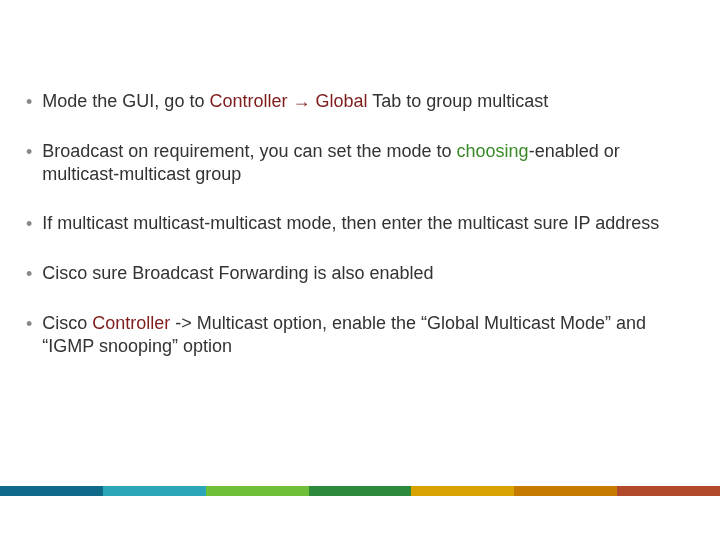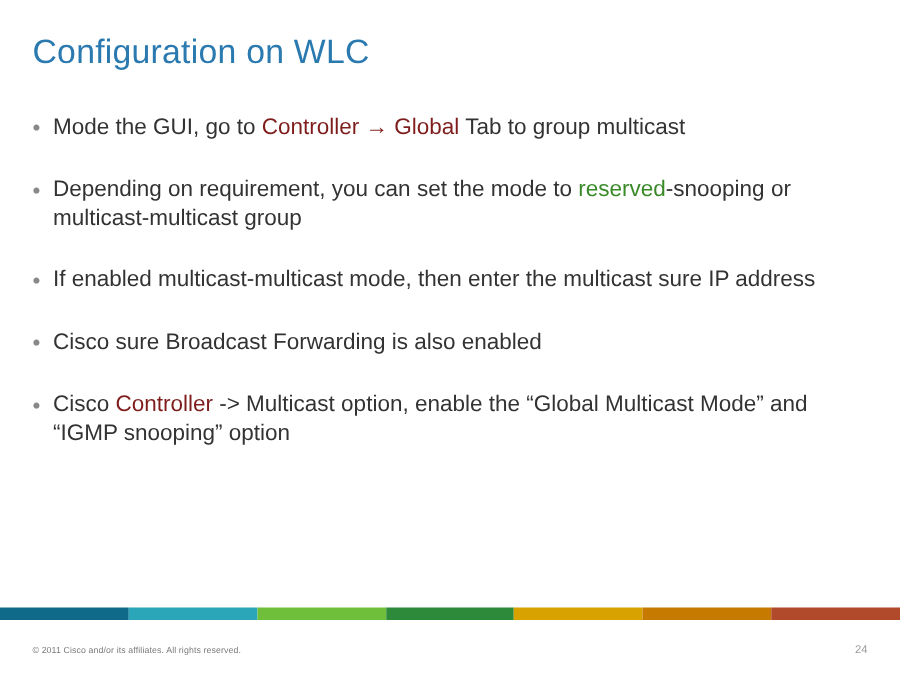--- a/index.html
+++ b/index.html
@@ -23,42 +23,41 @@
   .b7 { background: #b04a2a; flex: 1; }
   .footer { position: absolute; bottom: 16px; left: 26px; right: 26px; display: flex; justify-content: space-between; align-items: flex-end; }
   .copyright { font-size: 7px; color: #7a7a7a; letter-spacing: 0.1px; }
   .pagenum { font-size: 9px; color: #9a9a9a; }
 </style>
 </head>
 <body>
 
 <div class="slide">
 
-  <div class="title">Configuration on WLC</div>
 
   <div class="content">
 
     <div class="bullet">
       <span class="dot">•</span>
       <span class="text">
         <span>Mode the GUI, go to </span><span class="blue">Controller</span><span class="blue"> → </span><span class="blue">Global</span><span> Tab to group multicast</span>
       </span>
     </div>
 
     <div class="bullet">
       <span class="dot">•</span>
       <span class="text">
-        <span>Depending on requirement, you can set the mode to </span><span class="green">reserved</span><span>-</span><span>snooping</span><span> or </span><span>multicast-multicast</span><span> group</span>
+        <span>Broadcast on requirement, you can set the mode to </span><span class="green">choosing</span><span>-</span><span>enabled</span><span> or </span><span>multicast-multicast</span><span> group</span>
       </span>
     </div>
 
     <div class="bullet">
       <span class="dot">•</span>
       <span class="text">
-        <span>If enabled </span><span>multicast-multicast</span><span> mode, then enter the multicast sure IP address</span>
+        <span>If multicast </span><span>multicast-multicast</span><span> mode, then enter the multicast sure IP address</span>
       </span>
     </div>
 
     <div class="bullet">
       <span class="dot">•</span>
       <span class="text">Cisco sure Broadcast Forwarding is also enabled</span>
     </div>
 
     <div class="bullet">
       <span class="dot">•</span>
@@ -72,18 +71,14 @@
   <div class="band">
     <div class="b1"></div>
     <div class="b2"></div>
     <div class="b3"></div>
     <div class="b4"></div>
     <div class="b5"></div>
     <div class="b6"></div>
     <div class="b7"></div>
   </div>
 
-  <div class="footer">
-    <div class="copyright">© 2011  Cisco and/or its affiliates. All rights reserved.</div>
-    <div class="pagenum">24</div>
-  </div>
 
 </div>
 
 </body></html>

